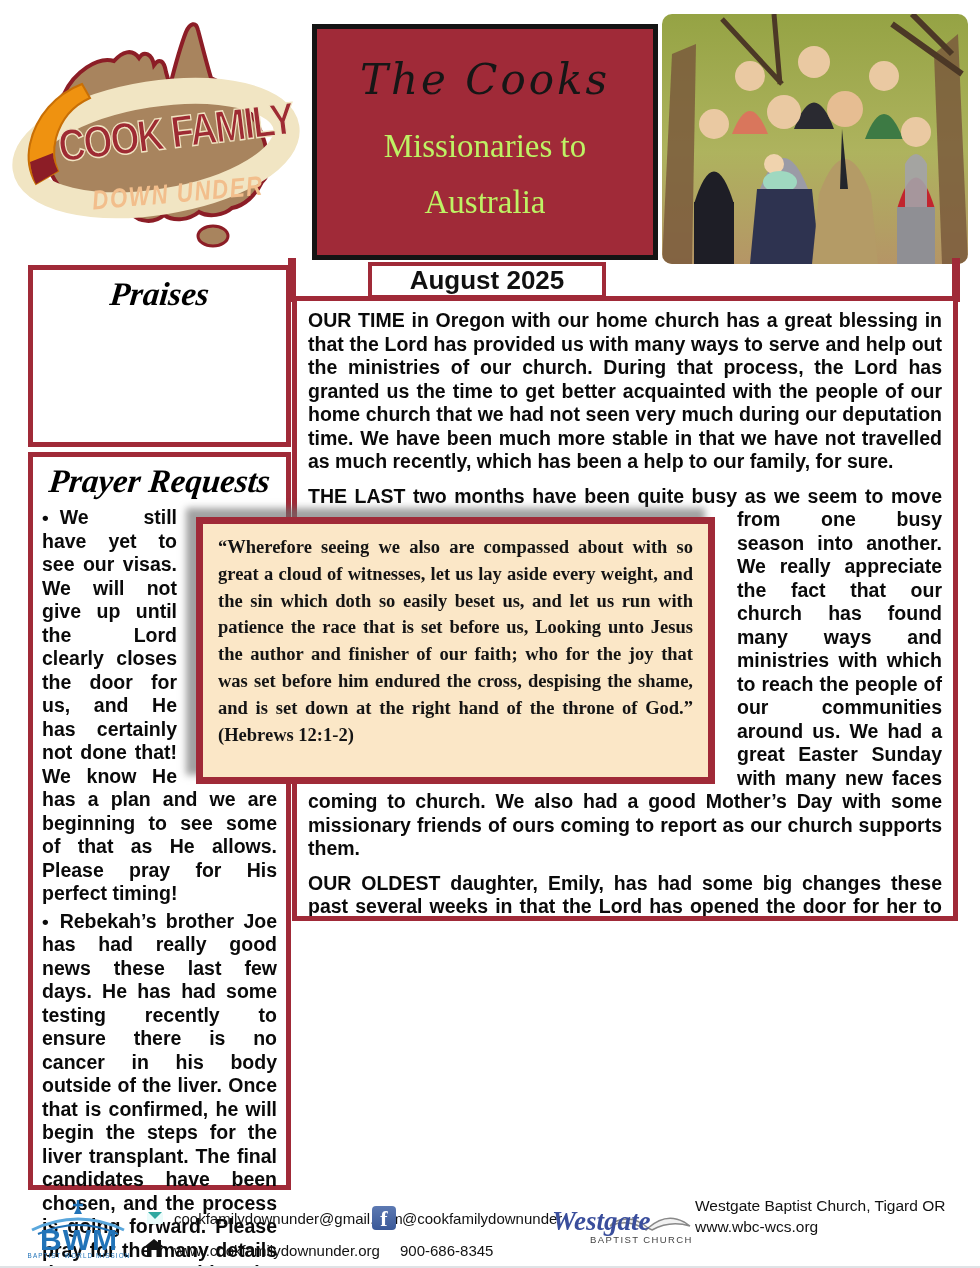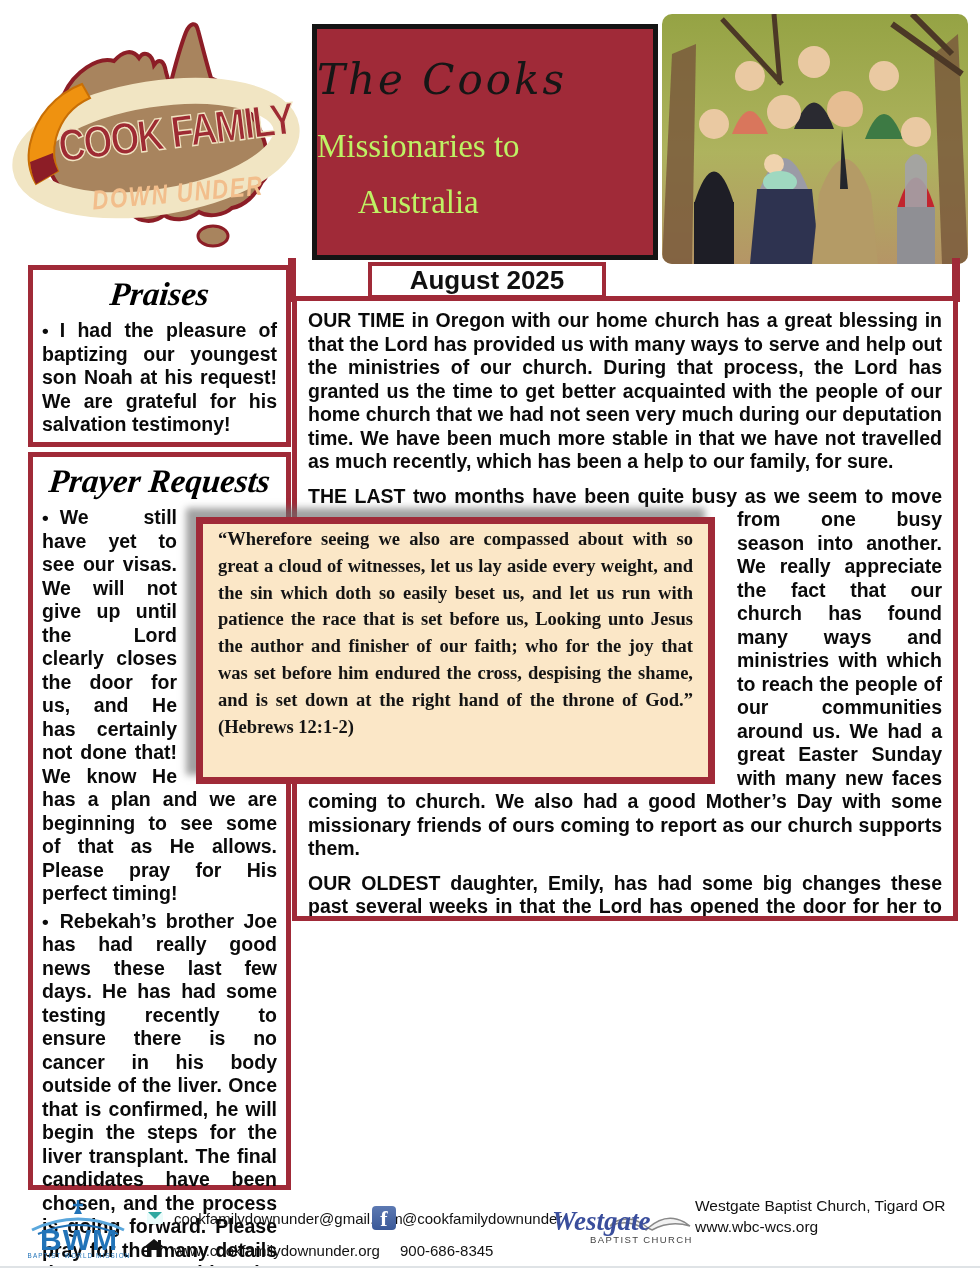--- a/index.html
+++ b/index.html
@@ -8,21 +8,21 @@
   .page {
     position:relative; width:980px; height:1268px; background:#ffffff;
     overflow:hidden; margin:0 auto;
   }
 
   
   .logo-area { position:absolute; left:0; top:8px; width:312px; height:258px; }
   .title-box {
     position:absolute; left:312px; top:24px; width:346px; height:236px;
     background:#A02A38; border:5px solid #141414;
-    display:flex; flex-direction:column; align-items:flex-start; justify-content:center;
+    display:flex; flex-direction:column; align-items:center; justify-content:center;
   }
   .title-script {
     font-family:"DejaVu Serif", serif; font-style:italic; font-size:42px;
     letter-spacing:3px; color:#161616; margin-bottom:14px;
   }
   .title-sub {
     font-family:"Liberation Serif", serif; font-size:33px; color:#bef264;
     line-height:56px; text-align:center;
   }
   .photo-frame {
@@ -65,21 +65,21 @@
   .quote-spacer {
     float:left; width:420px; height:292px; margin-right:9px;
     shape-outside: inset(27px 0 0 0);
   }
   .signature { margin-top:24px; text-align:center; font-size:19.5px; line-height:24px; font-weight:bold; }
 
   
   .quote-box {
     position:absolute; left:196px; top:517px; width:519px; min-height:267px;
     background:#FBE7C7; border:7px solid #A02A38; z-index:8;
-    padding:2px 15px; text-align:justify;
+    padding:10px 15px; text-align:justify;
     font-family:"Liberation Serif", serif; font-weight:bold;
     font-size:18.5px; line-height:26.8px; color:#141414;
     box-shadow:-10px -9px 7px rgba(110,110,110,0.65);
   }
 
   
   .footer { position:absolute; left:0; top:1190px; width:980px; height:78px; border-bottom:2px solid #dfe3e6; }
   .f-item { position:absolute; font-size:15px; color:#111; }
   .f-icon { position:absolute; width:24px; height:24px; }
   .sending { position:absolute; left:695px; top:5px; font-size:15.5px; line-height:21px; color:#111; }
@@ -184,21 +184,20 @@
       <rect x="235" y="193" width="38" height="57" fill="#8f8f94"></rect>
     </svg>
   </div>
 
   <div class="conn left"></div>
   <div class="conn right"></div>
   <div class="june-box">August 2025</div>
 
   <div class="side-box praises-box">
     <div class="side-heading">Praises</div>
-    <p class="bullet"><span class="txt">I had the pleasure of baptizing our youngest son Noah at his request! We are grateful for his salvation testimony!</span></p>
   </div>
 
   <div class="side-box prayer-box">
     <div class="side-heading">Prayer Requests</div>
     <p class="bullet"><span class="wrap-spacer-right"></span><span class="txt">We still have yet to see our visas. We will not give up until the Lord clearly closes the door for us, and He has certainly not done that! We know He has a plan and we are beginning to see some of that as He allows. Please pray for His perfect timing!</span></p>
     <p class="bullet"><span class="txt">Rebekah’s brother Joe has had really good news these last few days. He has had some testing recently to ensure there is no cancer in his body outside of the liver. Once that is confirmed, he will begin the steps for the liver transplant. The final candidates have been chosen, and the process is going forward. Please pray for the many details that come with the transplant process!</span></p>
   </div>
 
   <div class="main-box">
     <p class="para">OUR TIME in Oregon with our home church has a great blessing in that the Lord has provided us with many ways to serve and help out the ministries of our church. During that process, the Lord has granted us the time to get better acquainted with the people of our home church that we had not seen very much during our deputation time. We have been much more stable in that we have not travelled as much recently, which has been a help to our family, for sure.</p>

